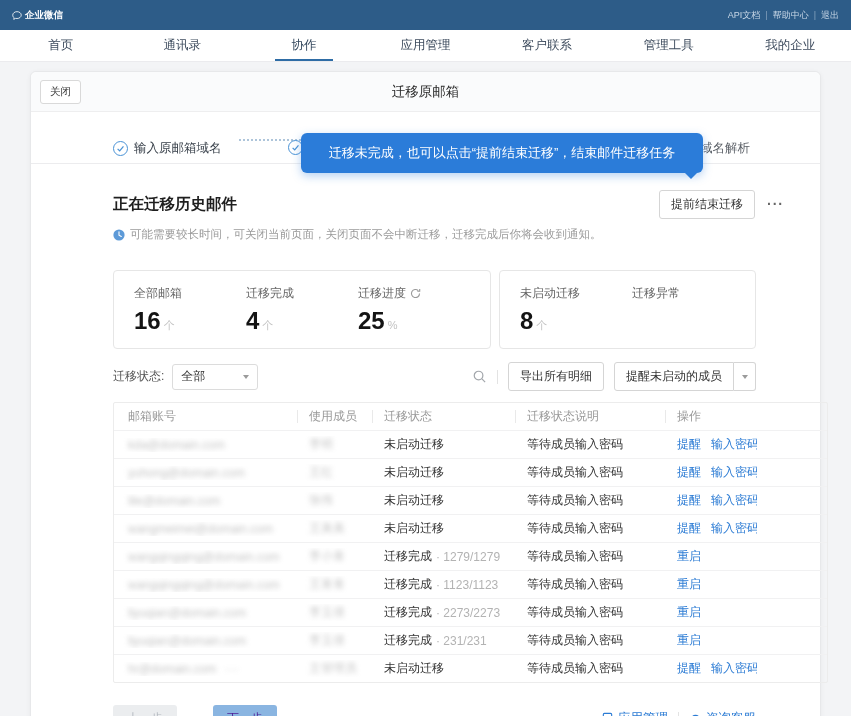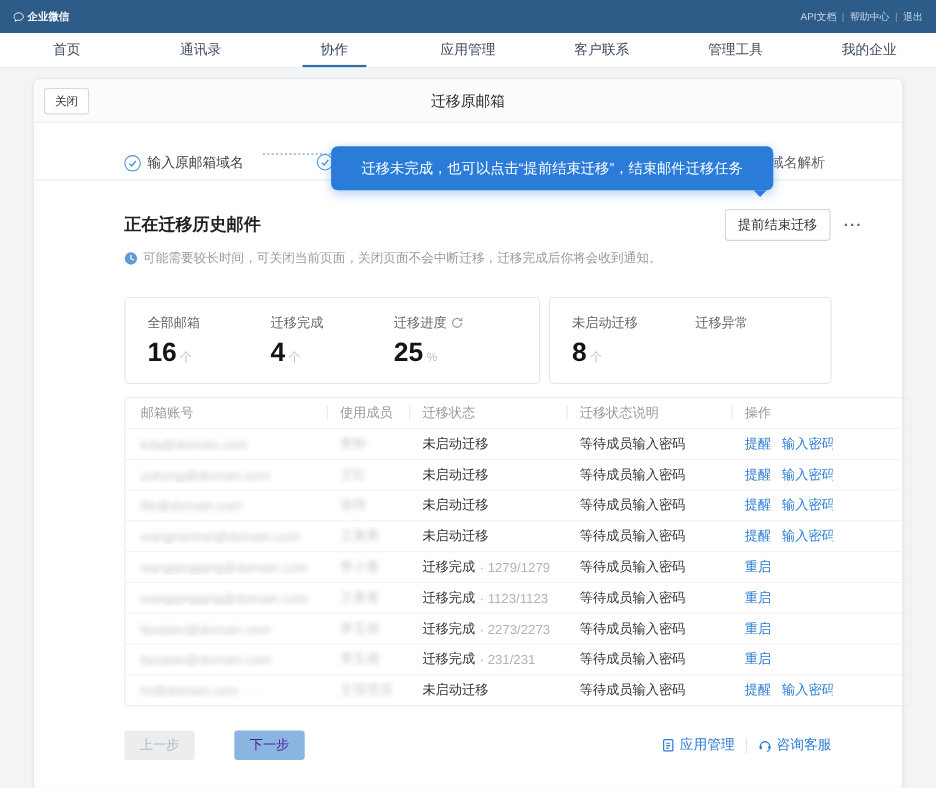--- a/index.html
+++ b/index.html
@@ -223,20 +223,43 @@
         <div class="stat">
           <div class="stat-label">未启动迁移</div>
           <div class="stat-value"><span>8</span><span class="stat-suffix">个</span></div>
         </div>
         <div class="stat">
           <div class="stat-label">迁移异常</div>
         </div>
       </div>
     </div>
 
+    <div class="filter-row">
+      <span class="filter-label">迁移状态:</span>
+      <div class="select">
+        <span>全部</span>
+        <span class="caret"></span>
+      </div>
+      <div class="filter-right">
+        <span style="display:flex">
+          <svg width="15" height="15" viewBox="0 0 16 16">
+              <circle cx="7" cy="7" r="4.6" stroke="#a2a6ab" stroke-width="1.3" fill="none"></circle>
+              <path d="M10.6 10.6 14 14" stroke="#a2a6ab" stroke-width="1.3"></path>
+            </svg>
+        </span>
+        <span class="vdivider"></span>
+        <button class="btn">导出所有明细</button>
+        <div class="split">
+          <button class="btn">提醒未启动的成员</button>
+          <span class="split-caret">
+              <span class="caret"></span>
+            </span>
+        </div>
+      </div>
+    </div>
 
     <div class="table">
       <div class="thead">
           <div class="th c0">邮箱账号</div>
           <div class="th c1">使用成员</div>
           <div class="th c2">迁移状态</div>
           <div class="th c3">迁移状态说明</div>
           <div class="th c4">操作</div>
         </div>
       <div>

